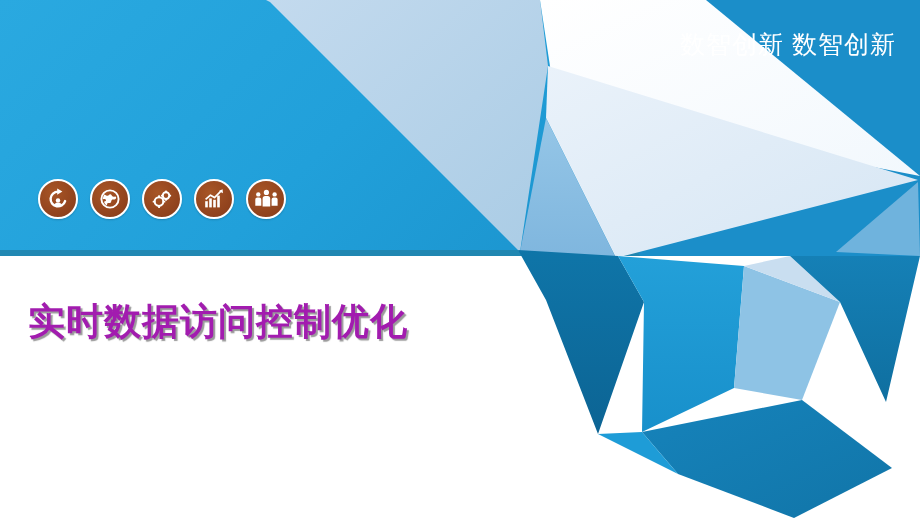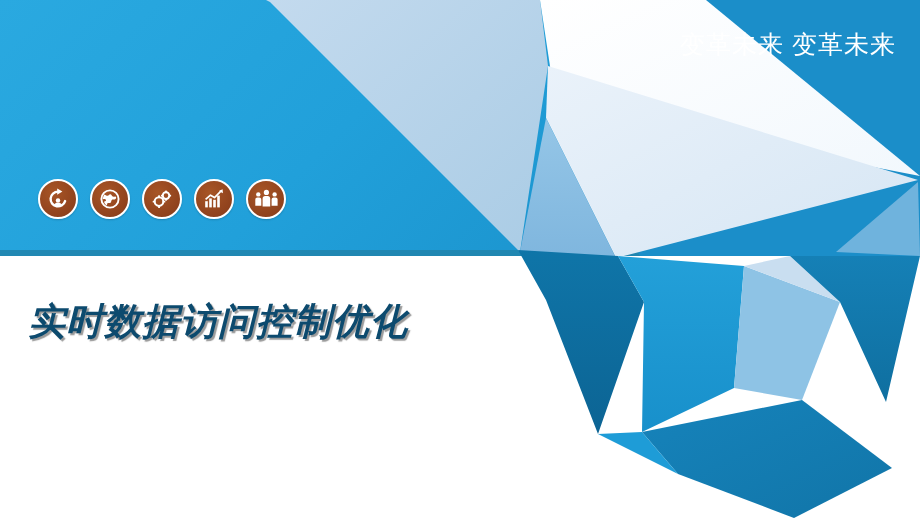--- a/index.html
+++ b/index.html
@@ -80,25 +80,24 @@
   }
   .icon-badge svg { display: block; }
   
   .title {
     position: absolute;
     left: 28px;
     top: 299px;
     font-size: 37px;
     line-height: 46px;
     font-weight: bold;
-    color: #0c4a6e;
+    color: #a21caf;
     letter-spacing: 1px;
     white-space: nowrap;
     text-shadow: 2px 2px 1px rgba(120,120,120,.75);
-    font-style: italic;
   }
 </style>
 </head>
 <body>
 
 <div class="slide">
 
   <div class="band"></div>
   <div class="band-edge"></div>
 
@@ -158,21 +157,21 @@
 
     <polygon points="744,266 790,256 840,302" fill="#c9def0"></polygon>
 
     <polygon points="790,256 920,256 886,402 840,302" fill="url(#gDeep)"></polygon>
 
     <polygon points="642,432 802,400 892,468 794,518 678,474" fill="url(#gTail)"></polygon>
 
     <polygon points="598,434 642,432 678,474" fill="#1e9cd7"></polygon>
   </svg>
 
-  <div class="tagline">变革未来  变革未来</div>
+  <div class="tagline">数智创新  数智创新</div>
 
   <div class="icon-row">
 
     <div class="icon-badge">
       <svg width="24" height="24" viewBox="0 0 24 24" aria-hidden="true">
         <path d="M12 4.6a7.4 7.4 0 1 0 7.1 9.5" fill="none" stroke="#ffffff" stroke-width="2.4" stroke-linecap="round"></path>
         <polygon points="11.2,1.4 16.4,4.6 11.2,7.8" fill="#ffffff"></polygon>
         <circle cx="12" cy="13.4" r="2.2" fill="#ffffff"></circle>
         <path d="M7.6 19.2c.5-2.4 2.2-3.7 4.4-3.7s3.9 1.3 4.4 3.7z" fill="#ffffff"></path>
       </svg>

